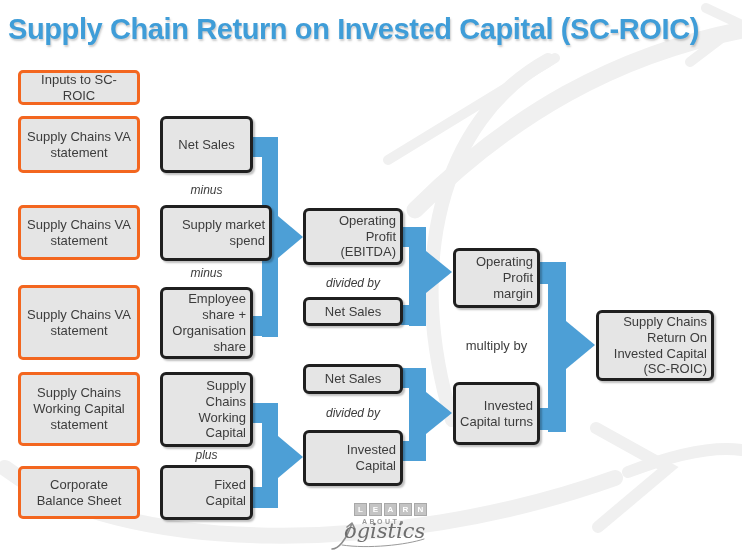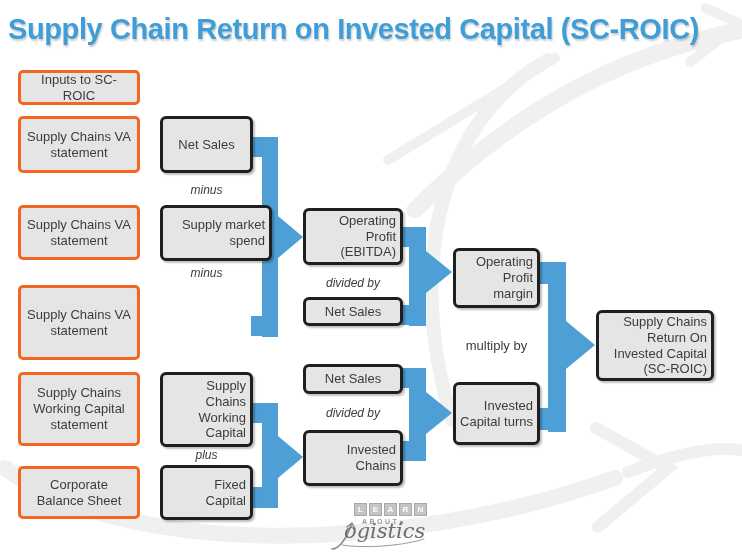--- a/index.html
+++ b/index.html
@@ -114,30 +114,31 @@
   <div class="box src" style="left:18px; top:116px; width:122px; height:57px;">Supply Chains VA statement</div>
   <div class="box src" style="left:18px; top:205px; width:122px; height:55px;">Supply Chains VA statement</div>
   <div class="box src" style="left:18px; top:285px; width:122px; height:75px;">Supply Chains VA statement</div>
   <div class="box src" style="left:18px; top:372px; width:122px; height:74px;">Supply Chains Working Capital statement</div>
   <div class="box src" style="left:18px; top:466px; width:122px; height:53px;">Corporate Balance Sheet</div>
 
   <div class="box node" style="left:160px; top:116px; width:93px; height:57px;">Net Sales</div>
   <div class="op it" style="left:160px; top:183px; width:93px;">minus</div>
   <div class="box node" style="left:160px; top:205px; width:112px; height:56px;">Supply market spend</div>
   <div class="op it" style="left:160px; top:266px; width:93px;">minus</div>
+  <div class="box node" style="left:160px; top:287px; width:93px; height:72px;">Employee share + Organisation share</div>
   <div class="box node" style="left:160px; top:372px; width:93px; height:75px;">Supply Chains Working Capital</div>
   <div class="op it" style="left:160px; top:448px; width:93px;">plus</div>
   <div class="box node" style="left:160px; top:465px; width:93px; height:55px;padding-left:40px;">Fixed Capital</div>
 
   <div class="box node" style="left:303px; top:208px; width:100px; height:57px;">Operating Profit (EBITDA)</div>
   <div class="op it" style="left:303px; top:276px; width:100px;">divided by</div>
   <div class="box node" style="left:303px; top:297px; width:100px; height:29px;">Net Sales</div>
   <div class="box node" style="left:303px; top:364px; width:100px; height:30px;">Net Sales</div>
   <div class="op it" style="left:303px; top:406px; width:100px;">divided by</div>
-  <div class="box node" style="left:303px; top:430px; width:100px; height:56px;">Invested Chains</div>
+  <div class="box node" style="left:303px; top:430px; width:100px; height:56px;">Invested Capital</div>
 
   <div class="box node" style="left:453px; top:248px; width:87px; height:60px;">Operating Profit margin</div>
   <div class="op mult" style="left:448px; top:338px; width:97px;">multiply by</div>
   <div class="box node" style="left:453px; top:382px; width:87px; height:63px;">Invested Capital turns</div>
 
   <div class="box node" style="left:596px; top:310px; width:118px; height:71px;">Supply Chains Return On Invested Capital (SC-ROIC)</div>
 
   <div class="logo">
     <svg width="120" height="58" viewBox="0 0 120 58" style="position:absolute; left:0; top:0;">
       <path d="M 4,52 C 10,52 18,44 24,26 M 24,26 L 19,30 M 24,26 L 27,32" fill="none" stroke="#8C8C8C" stroke-width="1.6" stroke-linecap="round"></path>

